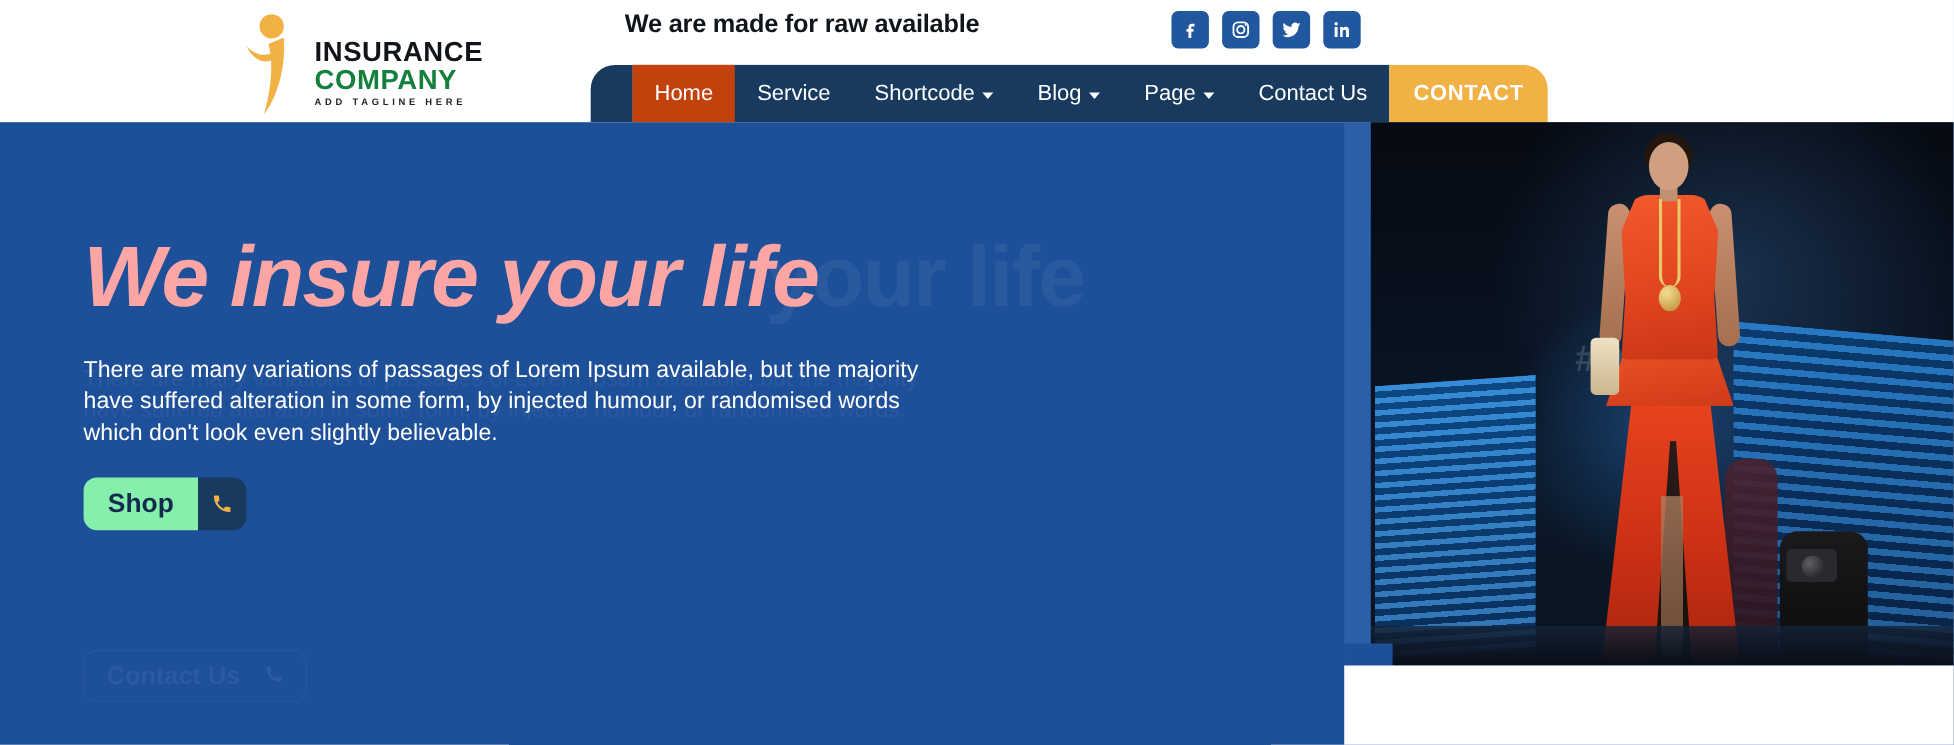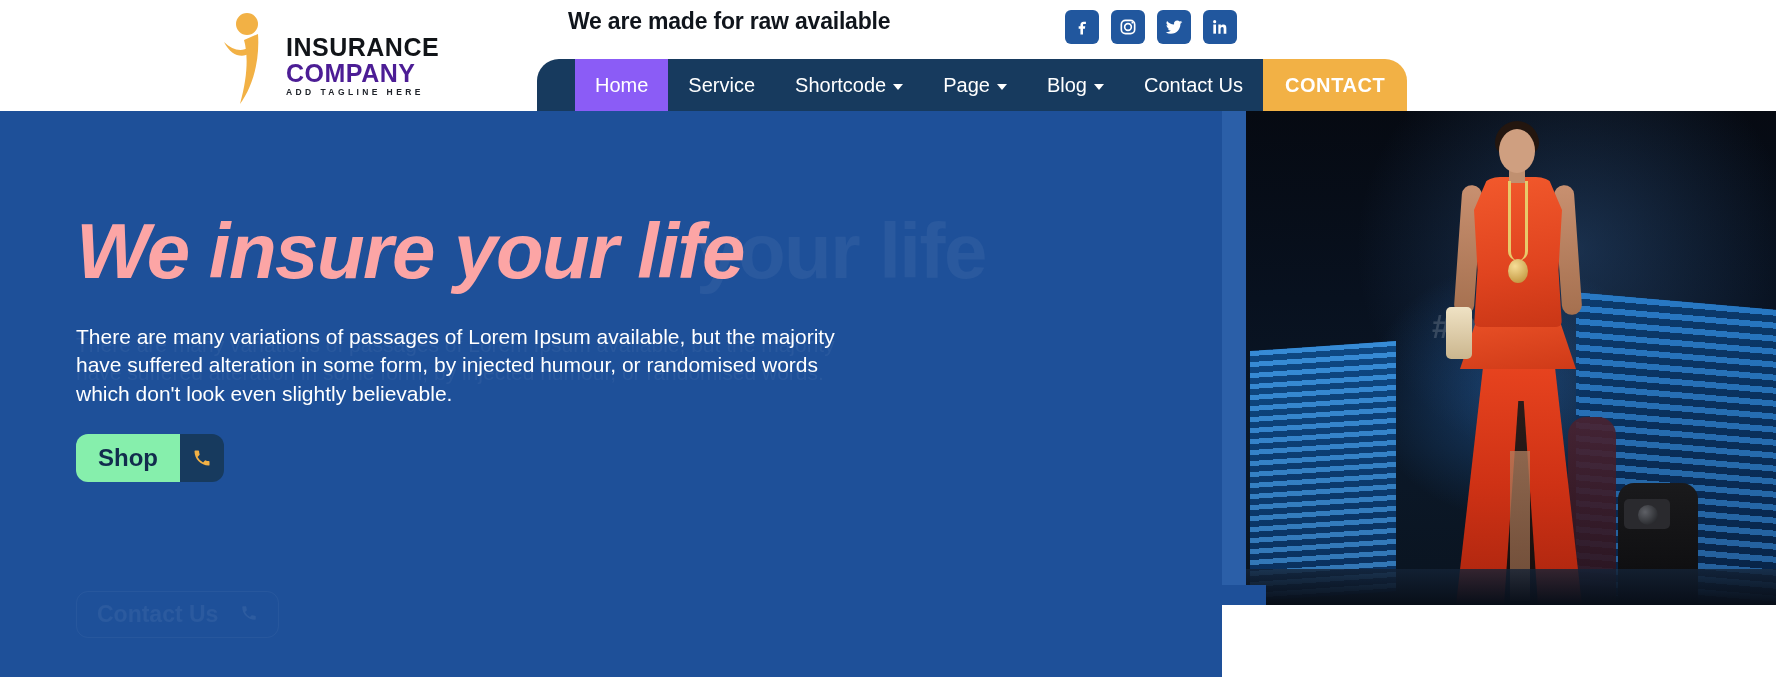--- a/index.html
+++ b/index.html
@@ -26,21 +26,21 @@
   }
   .logo-mark { width:58px; height:102px; position:relative; }
   .logo-text { display:flex; flex-direction:column; justify-content:flex-end; padding-top:22px; }
   .logo-l1 {
     font-size:25px; font-weight:bold; letter-spacing:0.5px;
     color:#111418; line-height:1.0;
     font-family:"Liberation Sans", sans-serif;
   }
   .logo-l2 {
     font-size:25px; font-weight:bold; letter-spacing:0.5px;
-    color:#4c1d95; line-height:1.05;
+    color:#15803d; line-height:1.05;
     font-family:"Liberation Sans", sans-serif;
   }
   .logo-l3 {
     font-size:8.5px; font-weight:bold; letter-spacing:3.4px;
     color:#20242b; margin-top:1px;
   }
 
   
   .tagline {
     position:absolute; left:568px; top:8px;
@@ -76,21 +76,21 @@
   .nav-items {
     display:flex; align-items:stretch;
     background:#173a5e;
   }
   .nav-item {
     display:flex; align-items:center; gap:7px;
     padding:0 20px;
     color:#ffffff; font-size:20px;
     white-space:nowrap; cursor:pointer;
   }
-  .nav-item.active { background:#8b5cf6; }
+  .nav-item.active { background:#c2410c; }
   .caret {
     display:inline-block;
     width:0; height:0;
     border-left:5px solid transparent;
     border-right:5px solid transparent;
     border-top:6px solid #ffffff;
     margin-top:3px;
   }
   .nav-contact {
     display:flex; align-items:center; justify-content:center;
@@ -393,25 +393,25 @@
       <span>Home</span>
     </div>
     <div class="nav-item">
       <span>Service</span>
     </div>
     <div class="nav-item">
       <span>Shortcode</span>
       <i class="caret"></i>
     </div>
     <div class="nav-item">
+      <span>Blog</span>
+      <i class="caret"></i>
+    </div>
+    <div class="nav-item">
       <span>Page</span>
-      <i class="caret"></i>
-    </div>
-    <div class="nav-item">
-      <span>Blog</span>
       <i class="caret"></i>
     </div>
     <div class="nav-item">
       <span>Contact Us</span>
     </div>
   </div>
   <div class="nav-contact">CONTACT</div>
 </div>
 
 <div class="hero">

